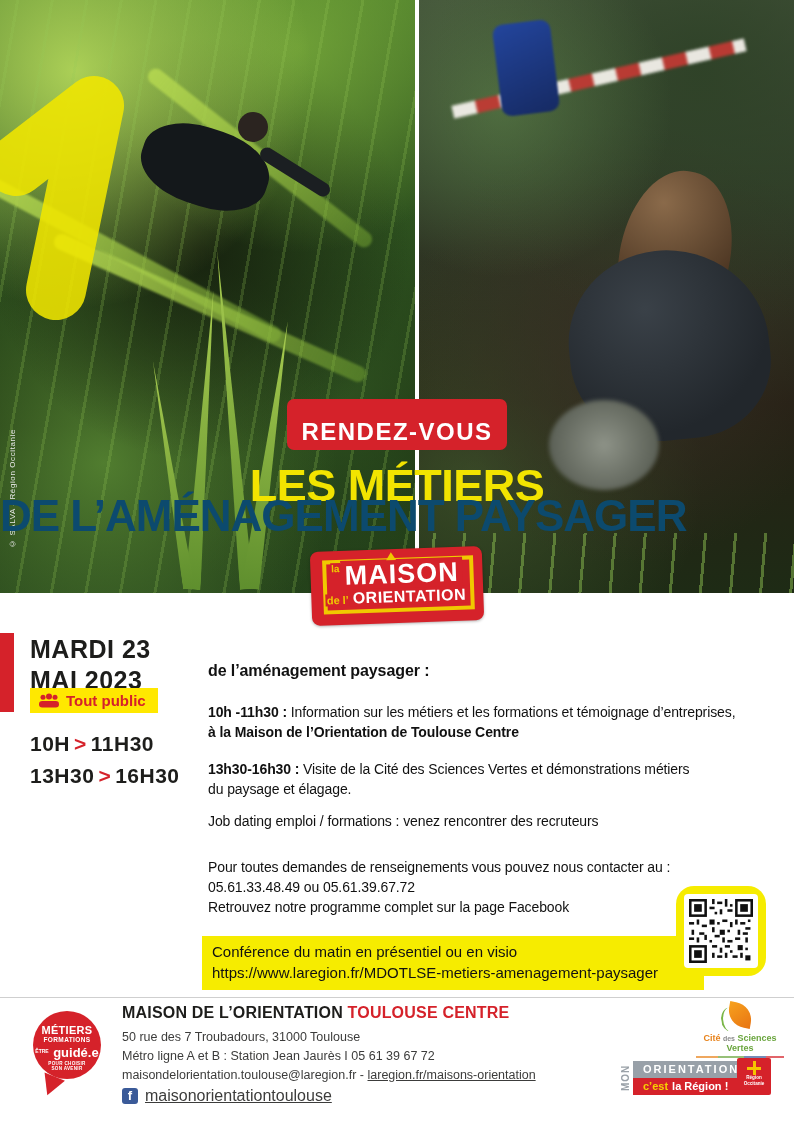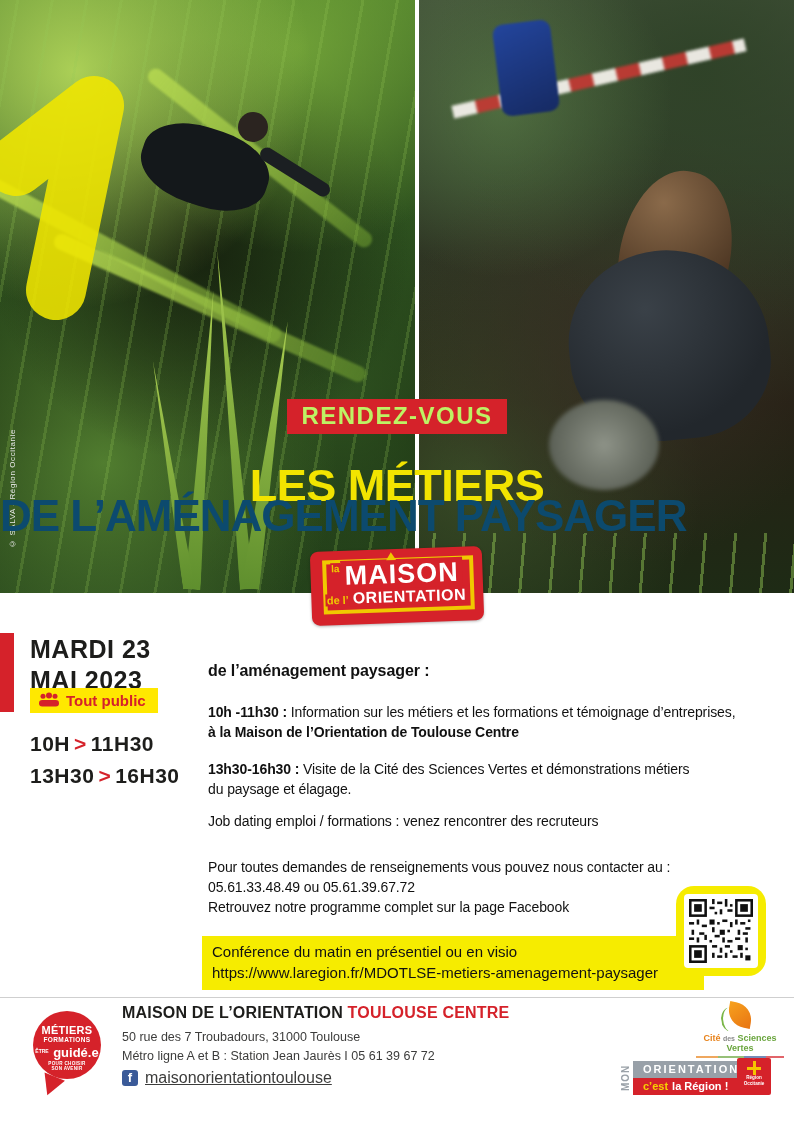--- a/index.html
+++ b/index.html
@@ -51,40 +51,40 @@
     background:radial-gradient(circle at 40% 30%, #3a4148, #22272c 70%); transform:rotate(-6deg); }
   .knee { position:absolute; top:400px; left:130px; width:110px; height:90px; border-radius:50%; background:radial-gradient(circle,#8d9287,#5c6157 75%); filter:blur(2px); }
   .grassline { position:absolute; bottom:0; left:0; width:100%; height:60px;
     background:repeating-linear-gradient(95deg, transparent 0 14px, rgba(140,190,80,.5) 14px 17px, transparent 17px 30px); }
 
   .seven { position:absolute; top:48px; left:-14px; }
   .credit { position:absolute; left:8px; top:388px; height:160px; writing-mode:vertical-rl; transform:rotate(180deg);
     font-size:8px; color:#e9e9e9; letter-spacing:.6px; }
 
   .rdv-wrap { position:absolute; top:399px; left:0; width:794px; text-align:center; }
-  .rdv { display:inline-block; background:#d5222a; color:#bef264; font-weight:900; font-size:24px; letter-spacing:1.5px; padding:3px 14px 4px; }
+  .rdv { display:inline-block; background:#d5222a; color:#ffffff; font-weight:900; font-size:24px; letter-spacing:1.5px; padding:19px 14px 4px;border-radius:7px; }
   .t1 { position:absolute; top:440px; left:0; width:794px; text-align:center; color:#f2e400; font-weight:900; font-size:45px; letter-spacing:-.5px;margin-top:20px; }
   .t2 { position:absolute; top:491px; left:0; width:794px; text-align:left; color:#0c4a6e; font-weight:900; font-size:44px; letter-spacing:-1px; white-space:nowrap; }
 
   
   .mdo { position:absolute; top:549px; left:50%; transform:translateX(-50%) rotate(-2deg); width:172px; height:74px;
     background:#d5222a; border-radius:8px; box-shadow:0 1px 3px rgba(0,0,0,.3); }
   .mdo-frame { position:absolute; left:12px; right:9px; top:9px; bottom:11px; border:4px solid #f0c900; z-index:1; }
   .mdo-l1 { position:relative; z-index:2; text-align:center; margin-top:10px; }
   .mdo-la { color:#f0c900; font-size:10px; font-weight:800; vertical-align:13px; background:#d5222a; padding:0 1px; }
   .mdo-maison { position:relative; color:#fff; font-size:27px; font-weight:900; letter-spacing:1px; background:#d5222a; padding:0 4px; }
   .mdo-tri { position:absolute; top:-7px; left:44%; width:0; height:0; border-left:5px solid transparent; border-right:5px solid transparent; border-bottom:8px solid #f0c900; z-index:3; }
   .mdo-l2 { position:relative; z-index:2; text-align:center; margin-top:-2px; }
   .mdo-de { color:#f0c900; font-size:11px; font-weight:800; background:#d5222a; padding:0 1px; }
   .mdo-orient { color:#fff; font-size:16px; font-weight:900; letter-spacing:.5px; background:#d5222a; padding:0 3px; }
 
   
   .redbar { position:absolute; left:0; top:633px; width:14px; height:79px; background:#d5222a; }
   .dates { position:absolute; left:30px; top:634px; font-size:25px; font-weight:800; letter-spacing:.5px; color:#1d1d1b; line-height:1.25; }
-  .audience { position:absolute; left:30px; top:688px; background:#ffe800; display:flex; gap:6px; padding:4px 12px 4px 8px; }
+  .audience { position:absolute; left:30px; top:688px; background:#ffe800; display:flex; align-items:center; gap:6px; padding:4px 12px 4px 8px; }
   .audience-label { color:#d5222a; font-weight:800; font-size:15px; }
   .times { position:absolute; left:30px; top:728px; font-size:21px; font-weight:800; color:#1d1d1b; line-height:1.5; letter-spacing:.5px; }
   .times .sep { color:#d5222a; padding:0 4px; }
 
   
   .prog { position:absolute; left:208px; top:0; width:586px; color:#111; }
   .prog p { position:absolute; left:0; font-size:14px; line-height:1.42; letter-spacing:-.1px; width:586px; }
   .intro { top:637px; font-weight:700; font-size:16px !important; }
   .item1 { top:703px; }
   .item2 { top:760px; }
@@ -319,20 +319,25 @@
     <div class="pin-l4">POUR CHOISIR</div>
     <div class="pin-l5">SON AVENIR</div>
   </div>
 
   <div class="finfo">
     <div class="ftitle">
       <span>MAISON DE L’ORIENTATION</span> <span class="red">TOULOUSE CENTRE</span>
     </div>
     <div class="fline">50 rue des 7 Troubadours, 31000 Toulouse</div>
     <div class="fline">Métro ligne A et B : Station Jean Jaurès I 05 61 39 67 72</div>
+    <div class="fline">
+      <span>maisondelorientation.toulouse@laregion.fr</span>
+      <span>-</span>
+      <span class="flink">laregion.fr/maisons-orientation</span>
+    </div>
     <div class="fbrow">
       <div class="fbicon">f</div>
       <span class="flink">maisonorientationtoulouse</span>
     </div>
   </div>
 
   <div class="cite">
     <div class="cite-leaf"></div>
     <div class="cite-name">
       <span class="cite-c1">Cité</span>

